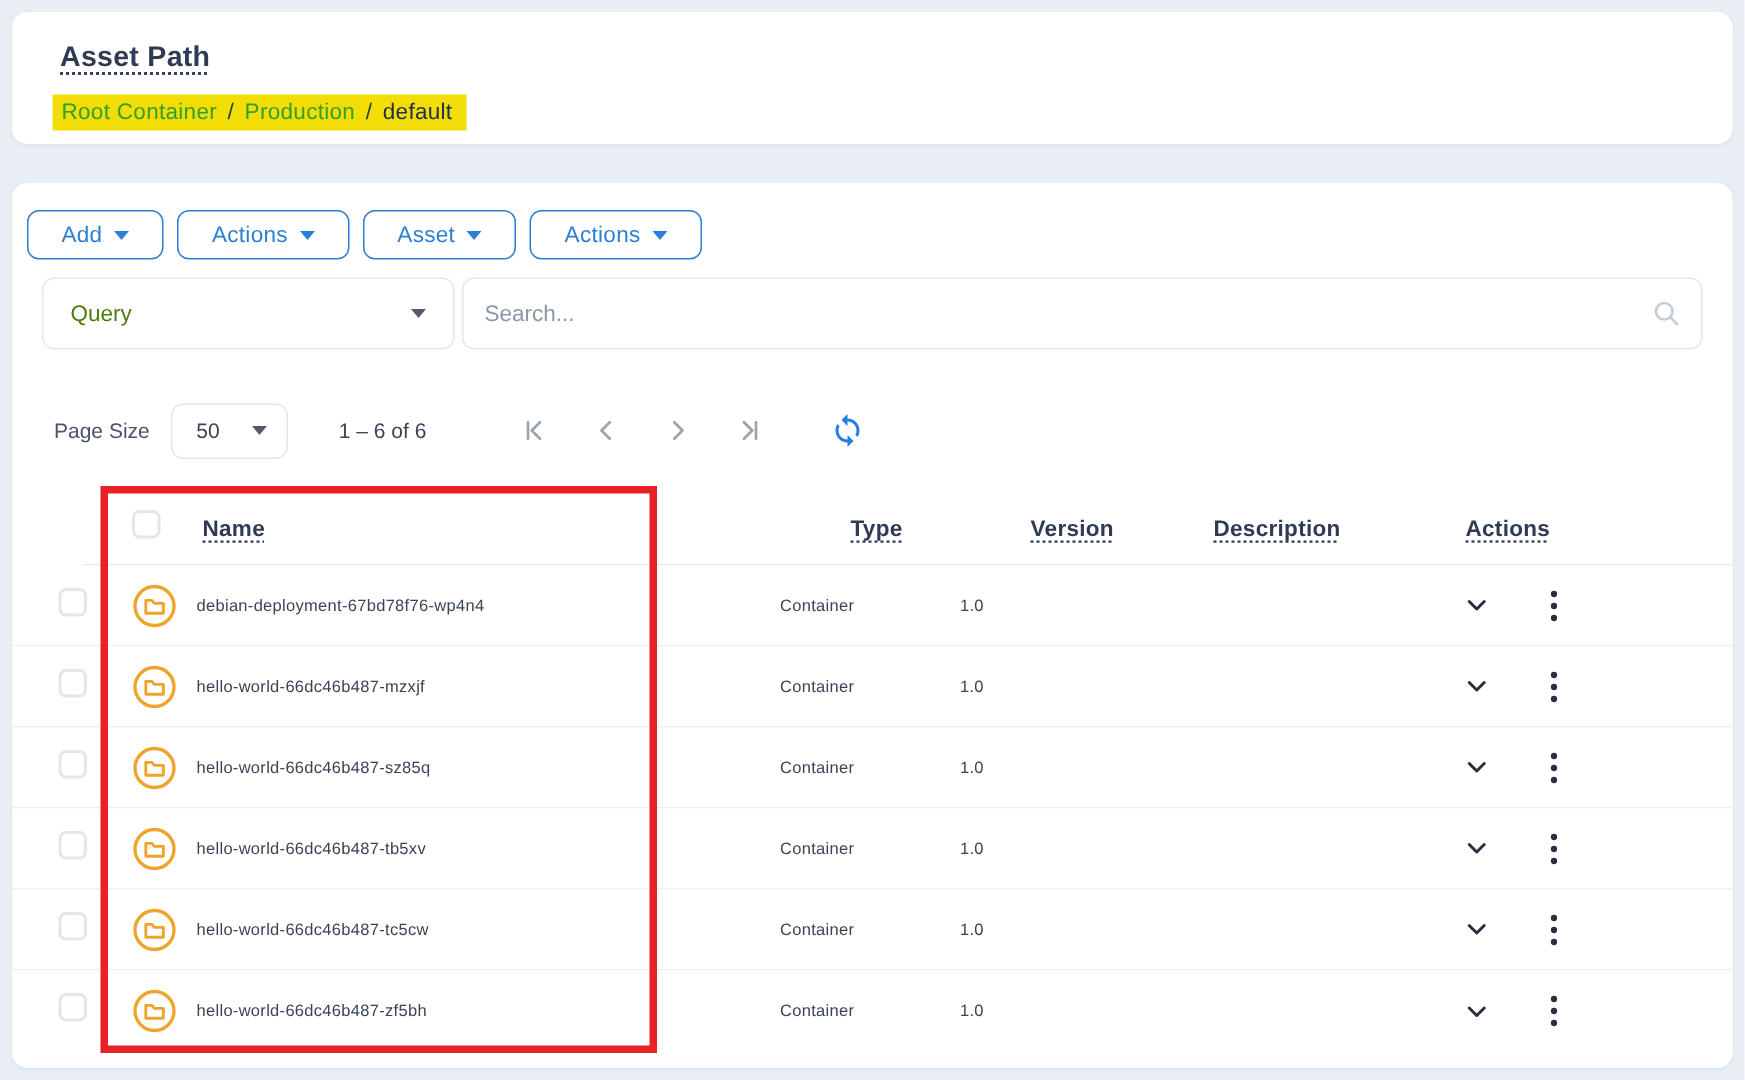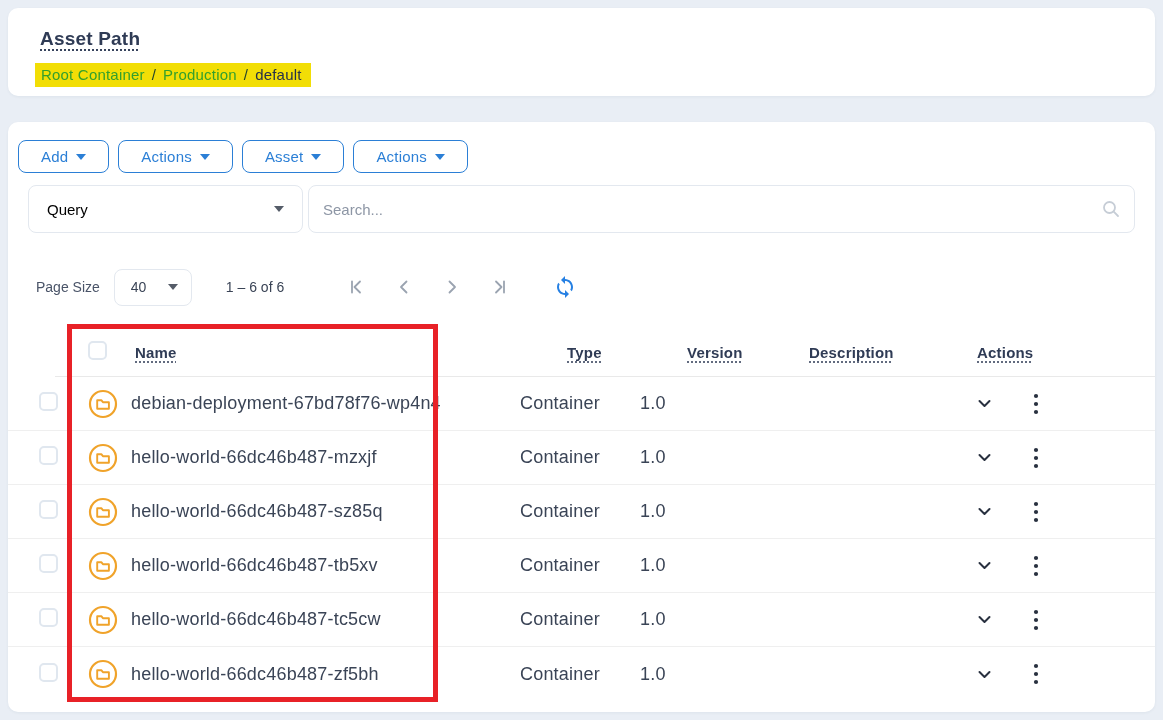--- a/index.html
+++ b/index.html
@@ -49,21 +49,21 @@
     font-family:"Liberation Sans", sans-serif;
   }
   .tri-blue { width:0; height:0; border-left:5px solid transparent; border-right:5px solid transparent; border-top:6px solid #2b7fd6; }
   .tri-gray { width:0; height:0; border-left:5px solid transparent; border-right:5px solid transparent; border-top:6px solid #555c68; }
 
   
   .filter-row { position:absolute; left:20px; top:63px; width:1107px; height:48px; display:flex; gap:5px; }
   .query-select {
     width:275px; height:48px; border:1px solid #e3e8ef; border-radius:8px;
     display:flex; align-items:center; justify-content:space-between;
-    padding:0 18px 0 18px; font-size:15px; color:#000000; cursor:pointer;
+    padding:0 18px 0 18px; font-size:15px; color:#4d7c0f; cursor:pointer;
     background:#fff;
   }
   .search-box {
     flex:1; height:48px; border:1px solid #e3e8ef; border-radius:8px;
     display:flex; align-items:center; padding:0 12px 0 14px; background:#fff;
   }
   .search-box input {
     flex:1; border:none; outline:none; font-size:15px; color:#3a4456;
     font-family:Liberation Sans, sans-serif; background:transparent;
   }
@@ -91,21 +91,21 @@
     padding:0 20px;
   }
   .thead { height:49px; border-bottom:1px solid #e9e9e9;margin-left:47px; }
   .th {
     font-size:15px; font-weight:bold; color:#2f3b55; letter-spacing:.2px;
     justify-self:start;
     text-decoration:underline; text-decoration-style:dotted; text-underline-offset:4px;
   }
   .trow { height:54px; border-bottom:1px solid #efefef; background:#fff; }
   .trow:last-child { border-bottom:none; }
-  .cell { font-size:18px; color:#3a4456; letter-spacing:.2px; }
+  .cell { font-size:11px; color:#3a4456; letter-spacing:.2px; }
   .cell-name { display:flex; align-items:center; gap:13px; }
   .checkbox {
     width:19px; height:19px; border:2px solid #e0e7ef; border-radius:5px;
     display:inline-block; margin-left:11px; cursor:pointer; background:#fff;
   }
   .chev { margin-left:46px; cursor:pointer; display:inline-flex; }
   .kebab { margin-left:40px; cursor:pointer; display:inline-flex; }
   .cell-actions { display:flex; align-items:center; }
 
   
@@ -159,21 +159,21 @@
       <svg width="22" height="22" viewBox="0 0 22 22">
         <circle cx="9.5" cy="9.5" r="5.5" fill="none" stroke="#c6cdd6" stroke-width="1.8"></circle>
         <line x1="13.7" y1="13.7" x2="18" y2="18" stroke="#c6cdd6" stroke-width="1.8" stroke-linecap="round"></line>
       </svg>
     </div>
   </div>
 
   <div class="pager-row">
     <span class="pager-label">Page Size</span>
     <div class="pagesize-select">
-      <span>40</span>
+      <span>50</span>
       <span class="tri-gray"></span>
     </div>
     <span class="range-text">1 – 6 of 6</span>
     <div class="pg-icons">
       <span class="pg-btn">
         <svg width="20" height="20" viewBox="0 0 20 20">
           <path d="M6 4.5v11" stroke="#9aa3b0" stroke-width="1.8" fill="none" stroke-linecap="round"></path>
           <path d="M14 4.5l-5.5 5.5L14 15.5" stroke="#9aa3b0" stroke-width="1.8" fill="none" stroke-linecap="round" stroke-linejoin="round"></path>
         </svg>
       </span>

